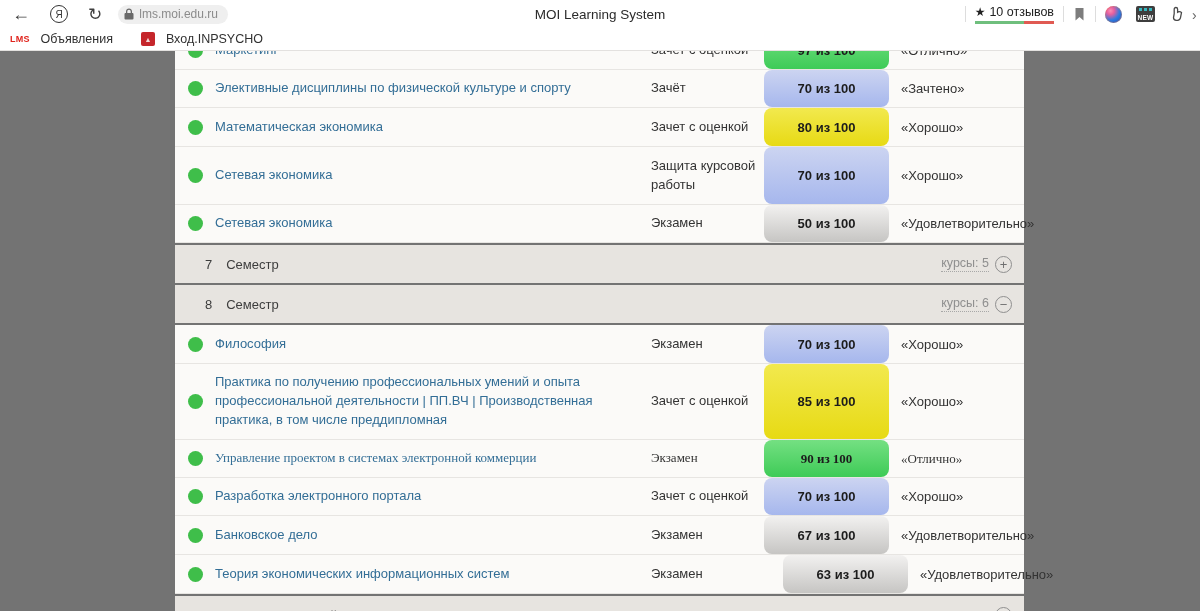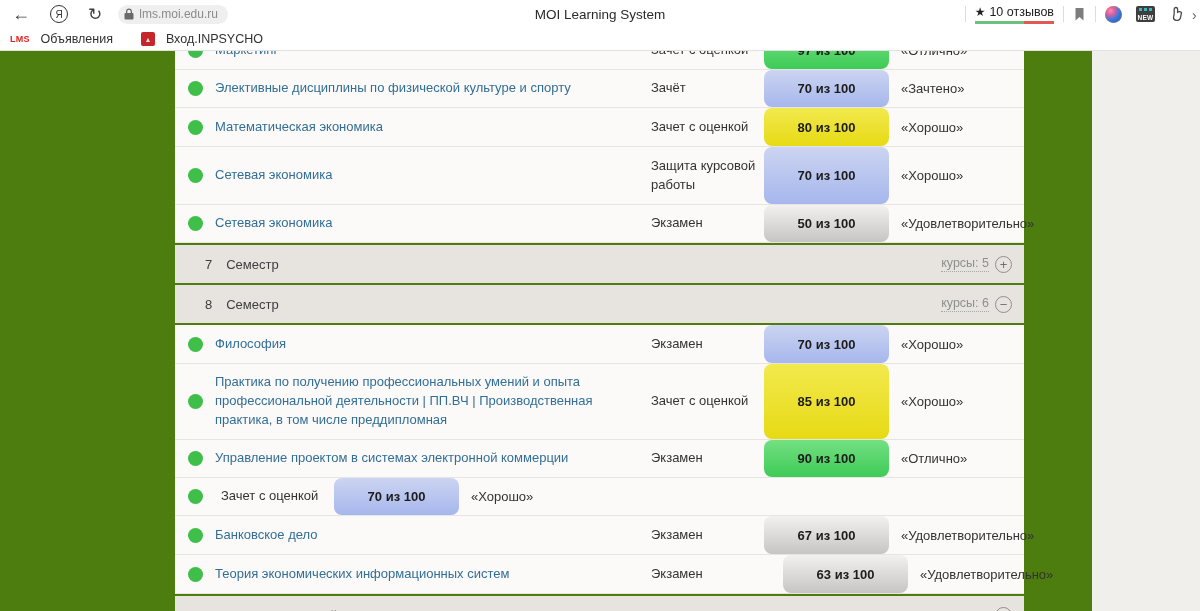--- a/index.html
+++ b/index.html
@@ -45,22 +45,22 @@
   .bookmarks { position:absolute; top:28px; left:0; width:1200px; height:23px;
     background:#ffffff; border-bottom:1px solid #e3e1df; display:flex; align-items:center; }
   .bookmark { display:flex; align-items:center; cursor:pointer; margin-left:10px; }
   .bm-label { font-size:12.5px; color:#303030; margin-left:11px; }
   .fav-lms { color:#e0231c; font-weight:bold; font-size:9px; letter-spacing:.2px; }
   .fav-inpsycho { width:14px; height:14px; background:#c5262b; border-radius:2px;
     display:flex; align-items:center; justify-content:center; color:#f5d9d9; font-size:7px; }
   .bookmark + .bookmark { margin-left:28px; }
 
   
-  .page { position:absolute; top:51px; left:0; width:1092px; height:560px;
-    background:#4d7c0f; overflow:hidden; }
+  .page { position:absolute; top:51px; left:0; width:1200px; height:560px;
+    background:#737373; overflow:hidden; }
   .grades-table { position:absolute; left:175px; top:-20px; width:849px; }
 
   .row-course { display:flex; background:#fbfaf8; border-bottom:1px solid #e7e5e2; }
   .cell-dot { flex:0 0 40px; display:flex; align-items:center; justify-content:center; }
   .dot { width:15px; height:15px; border-radius:50%; background:#3fbe4a; }
   .cell-name { flex:0 0 430px; display:flex; align-items:center; padding-right:14px; }
   .course-link { color:#336e96; text-decoration:none; font-size:13px; line-height:1.45; cursor:pointer; }
   .cell-exam { flex:0 0 113px; display:flex; align-items:center;
     font-size:13px; color:#333; line-height:1.4; padding-right:6px;margin-left:6px; }
   .cell-score { flex:0 0 125px; display:flex; align-items:center; justify-content:center;
@@ -237,35 +237,38 @@
           <span class="dot" style="background: rgb(63, 190, 74);"></span>
         </div>
     <div class="cell-name">
           <a class="course-link" href="#">Практика по получению профессиональных умений и опыта профессиональной деятельности | ПП.ВЧ | Производственная практика, в том числе преддипломная</a>
         </div>
     <div class="cell-exam">Зачет с оценкой</div>
     <div class="cell-score" style="background: linear-gradient(rgb(242, 233, 78), rgb(231, 218, 20));">85 из 100</div>
     <div class="cell-grade">«Хорошо»</div>
   </div>
 
-  <div class="row-course" style="height: 38px;">
+  <div class="row-course" style="height: 38px; font-family: Liberation Serif, serif;">
     <div class="cell-dot">
           <span class="dot" style="background: rgb(63, 190, 74);"></span>
         </div>
     <div class="cell-name">
           <a class="course-link" href="#">Управление проектом в системах электронной коммерции</a>
         </div>
     <div class="cell-exam">Экзамен</div>
     <div class="cell-score" style="background: linear-gradient(rgb(116, 224, 130), rgb(62, 203, 87));">90 из 100</div>
     <div class="cell-grade">«Отлично»</div>
   </div>
 
   <div class="row-course" style="height: 38px;">
     <div class="cell-dot">
           <span class="dot" style="background: rgb(63, 190, 74);"></span>
+        </div>
+    <div class="cell-name">
+          <a class="course-link" href="#">Разработка электронного портала</a>
         </div>
     <div class="cell-exam">Зачет с оценкой</div>
     <div class="cell-score" style="background: linear-gradient(rgb(204, 212, 241), rgb(166, 183, 237));">70 из 100</div>
     <div class="cell-grade">«Хорошо»</div>
   </div>
 
   <div class="row-course" style="height: 39px;">
     <div class="cell-dot">
           <span class="dot" style="background: rgb(63, 190, 74);"></span>
         </div>

